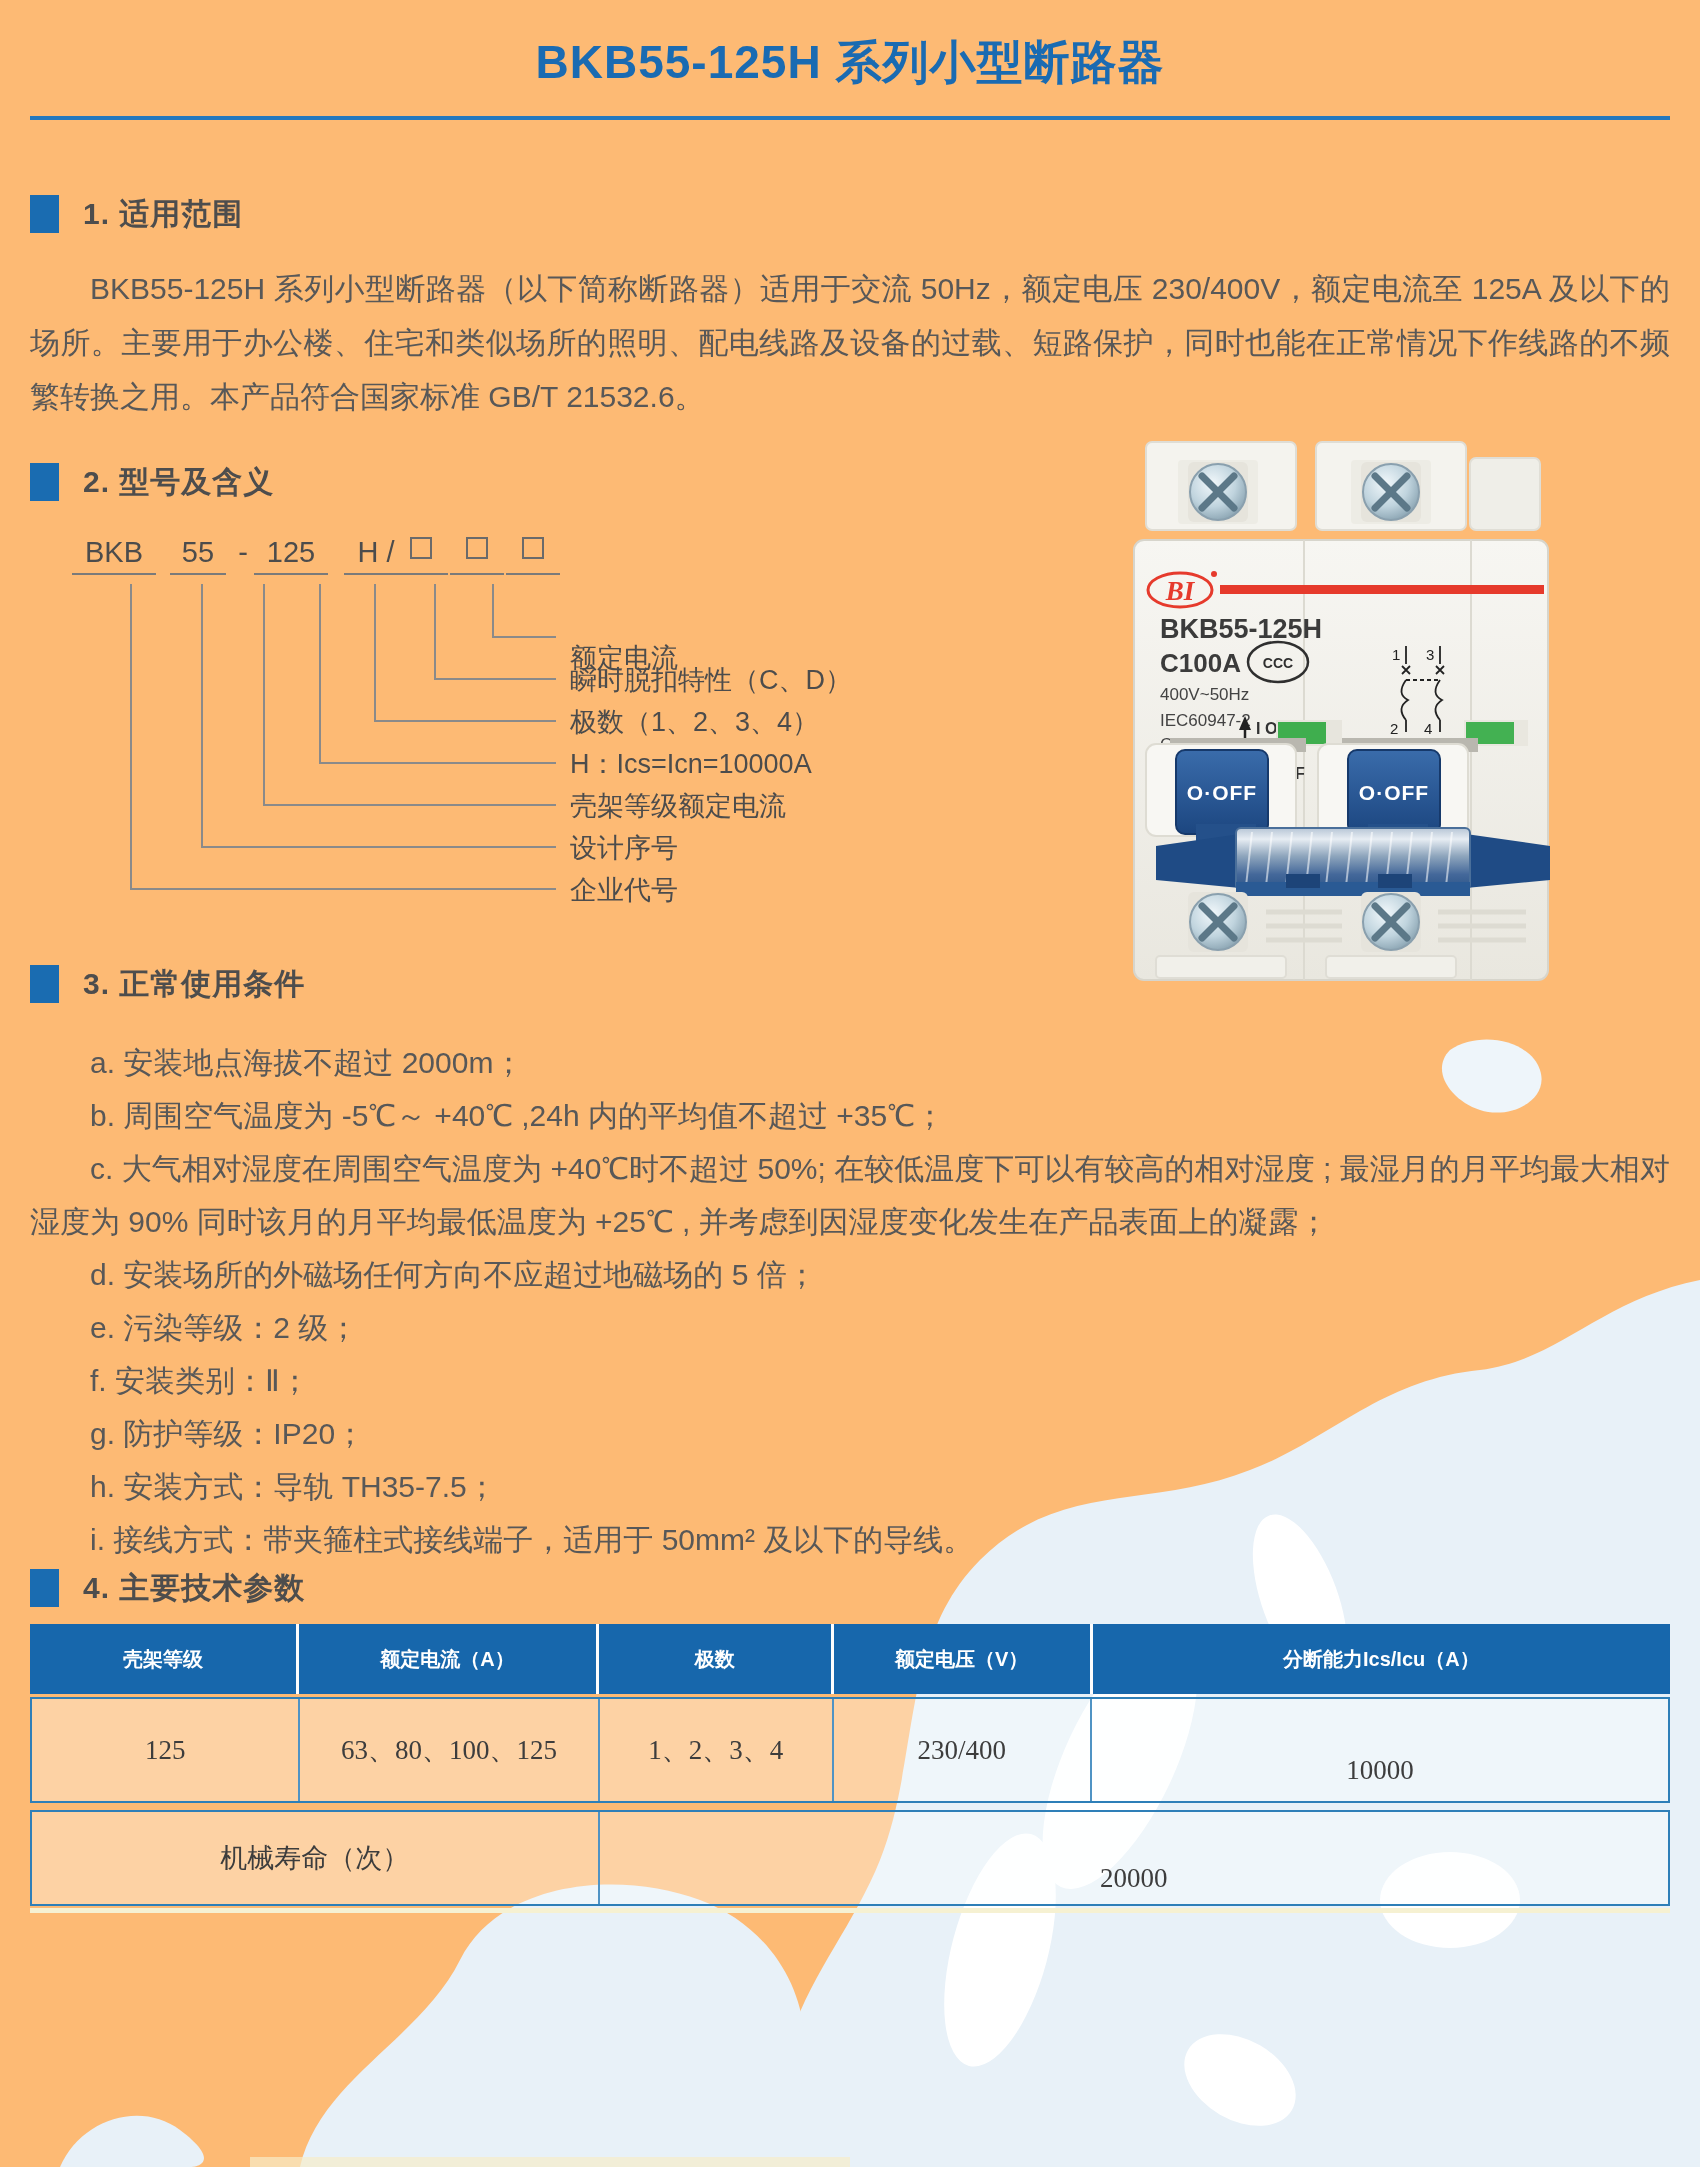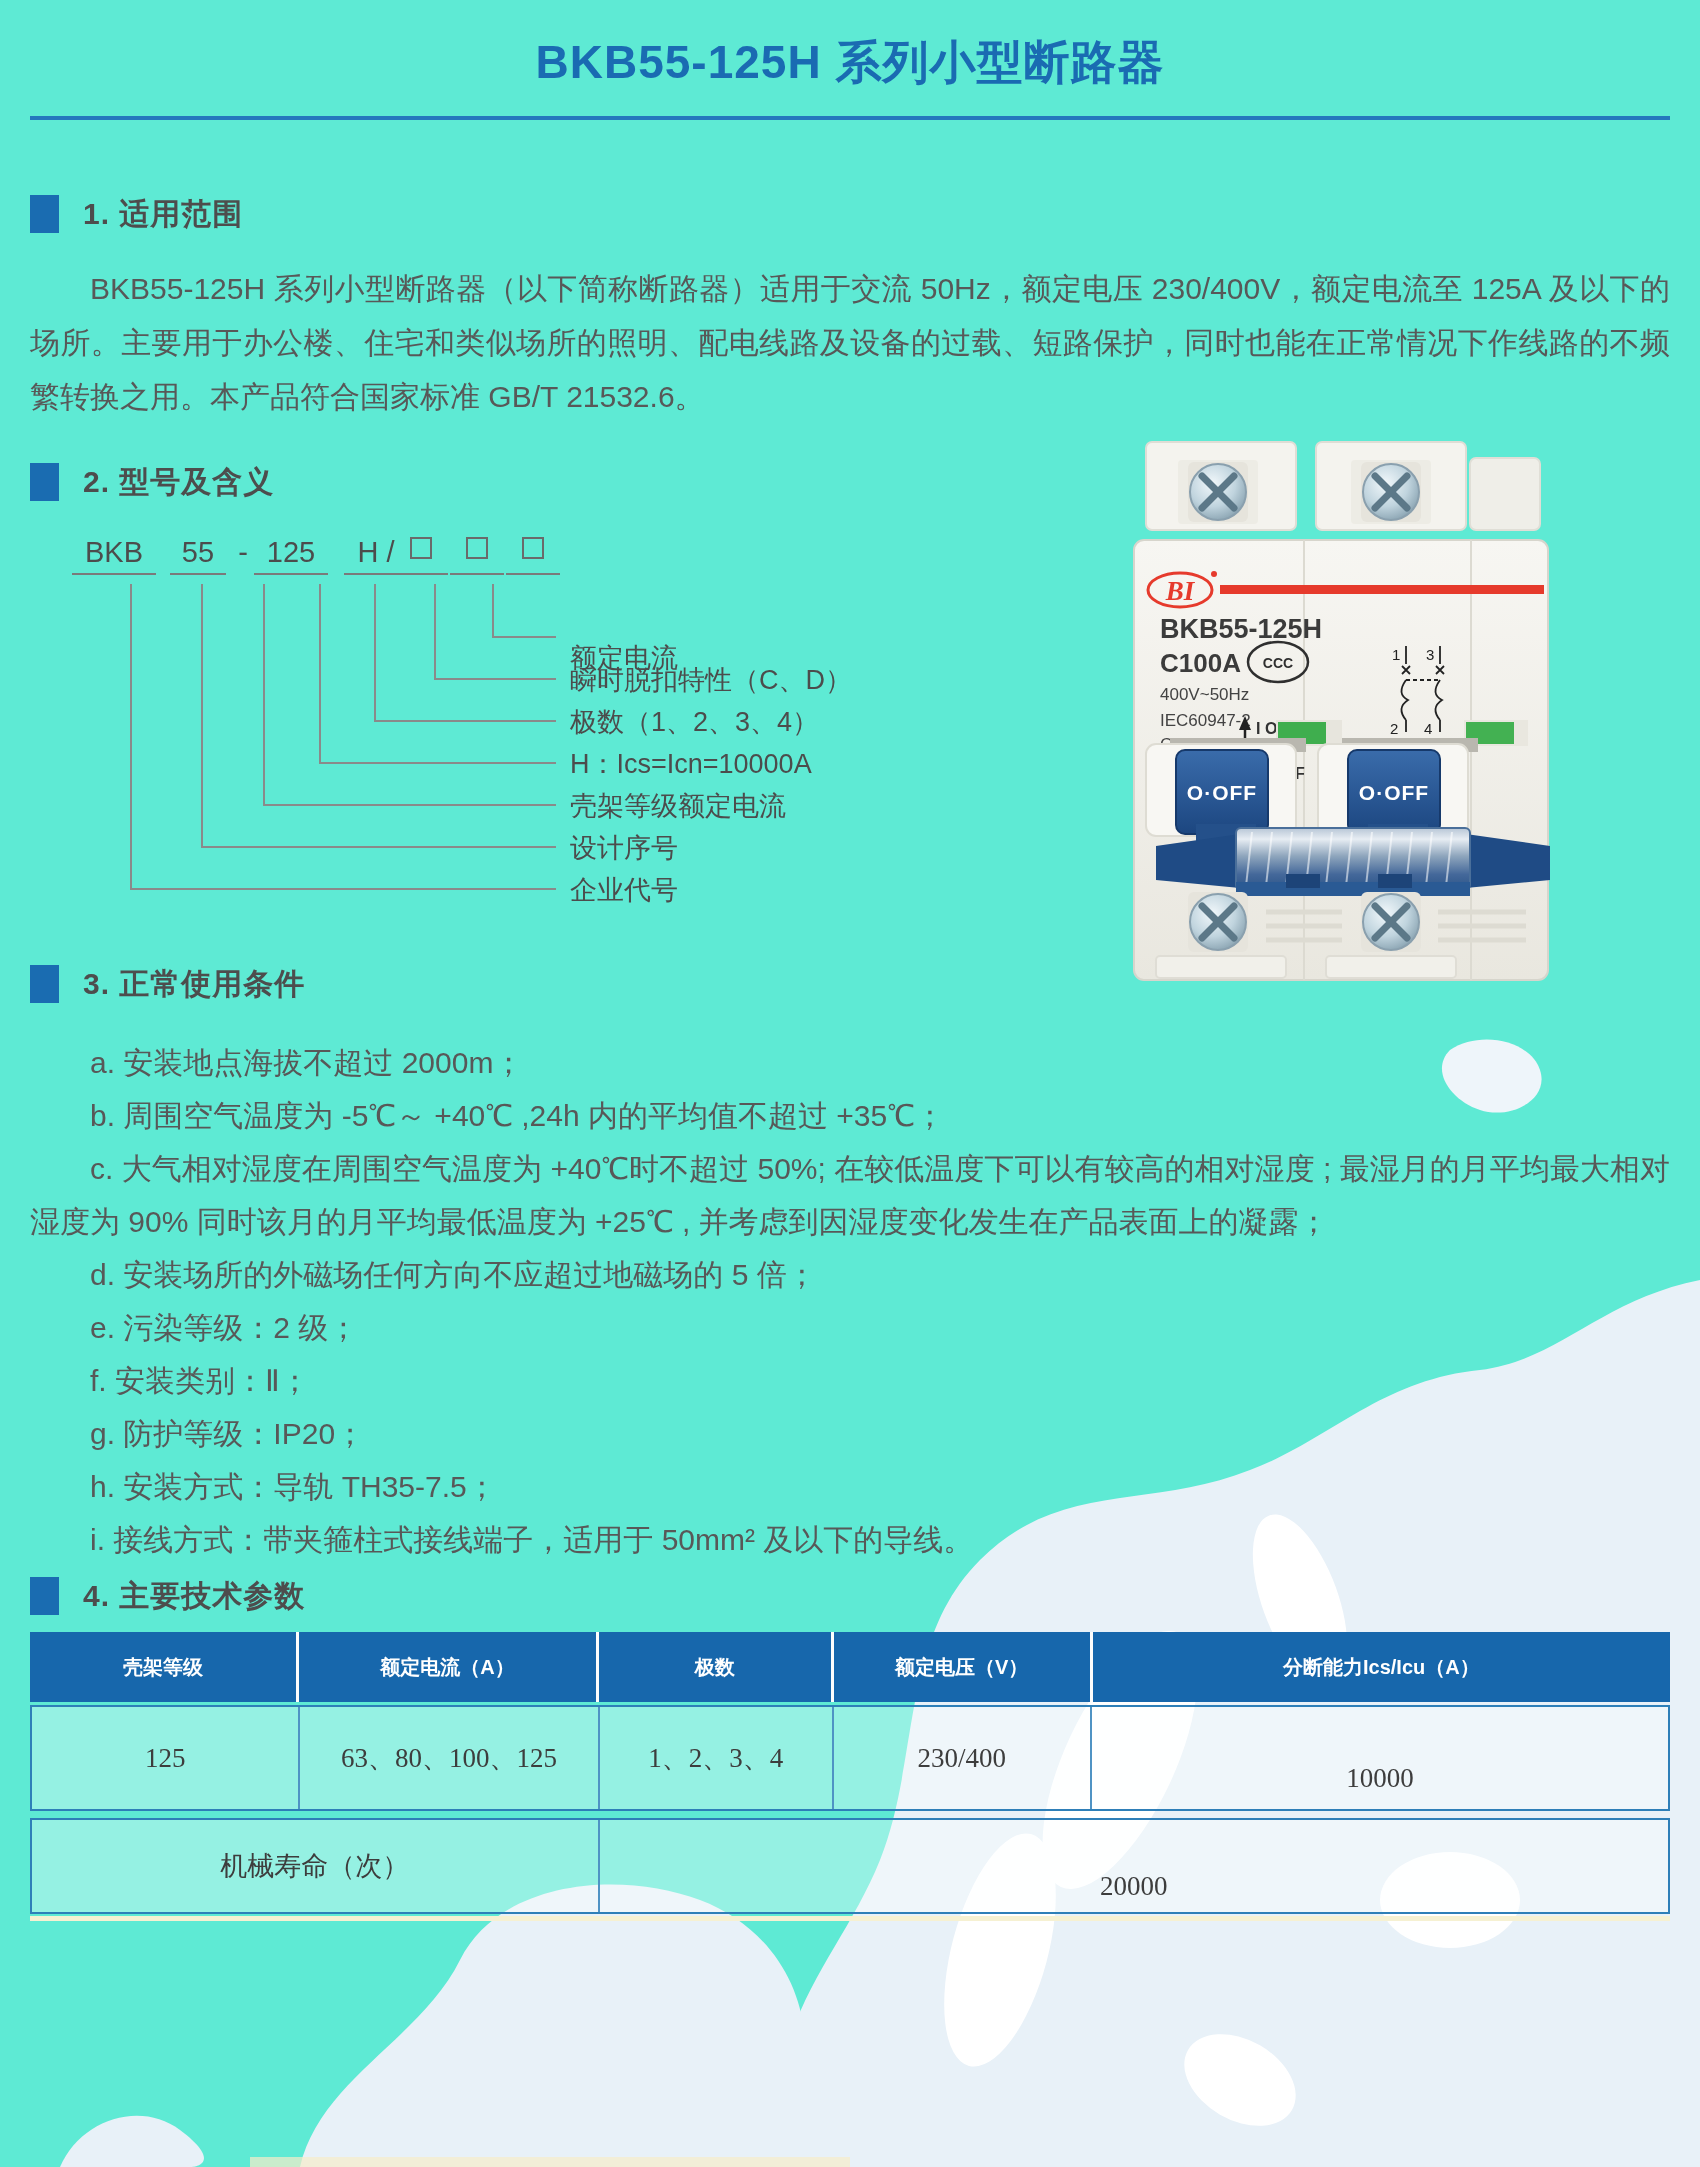--- a/index.html
+++ b/index.html
@@ -1,38 +1,38 @@
 <!DOCTYPE html>
 <html><head>
 <meta charset="utf-8">
 <style>
   * { margin:0; padding:0; box-sizing:border-box; }
   html,body { background:#ffffff; }
   .page {
     position:relative; width:1700px; height:2167px; overflow:hidden;
-    background:#5eead4;
+    background:#fdba74;
     font-family:"Liberation Sans", sans-serif;
   }
   .map-bg { position:absolute; inset:0; z-index:0; }
   .content { position:relative; z-index:1; padding:0 30px; }
 
   .page-title {
     padding-top:34px; text-align:center;
     font-size:46px; line-height:56px; font-weight:bold;
     color:#1a6bb2; letter-spacing:1px;
   }
   .title-rule { margin-top:26px; height:4px; background:#2478bd; }
 
   .sec-head { display:flex; align-items:center; height:44px; }
   .sec-head .sq { width:29px; height:38px; background:#1a6cb1; margin-right:24px; flex:none; }
   .sec-head .sec-label { font-size:30px; font-weight:bold; color:#4d4d4d; letter-spacing:1px; }
   .sh1 { margin-top:72px; }
   .sh2 { margin-top:36px; }
   .sh3 { margin-top:50px; }
-  .sh4 { margin-top:8px; }
+  .sh4 { }
 
   .para {
     margin-top:26px; font-size:30px; line-height:54px; color:#585858;
     text-indent:2em; text-align:justify;
   }
 
   
   .diagram { position:relative; margin:16px 0 0 28px; width:860px; height:392px; }
   .seg {
     position:absolute; top:16px; font-size:29px; color:#4c4c4c;

